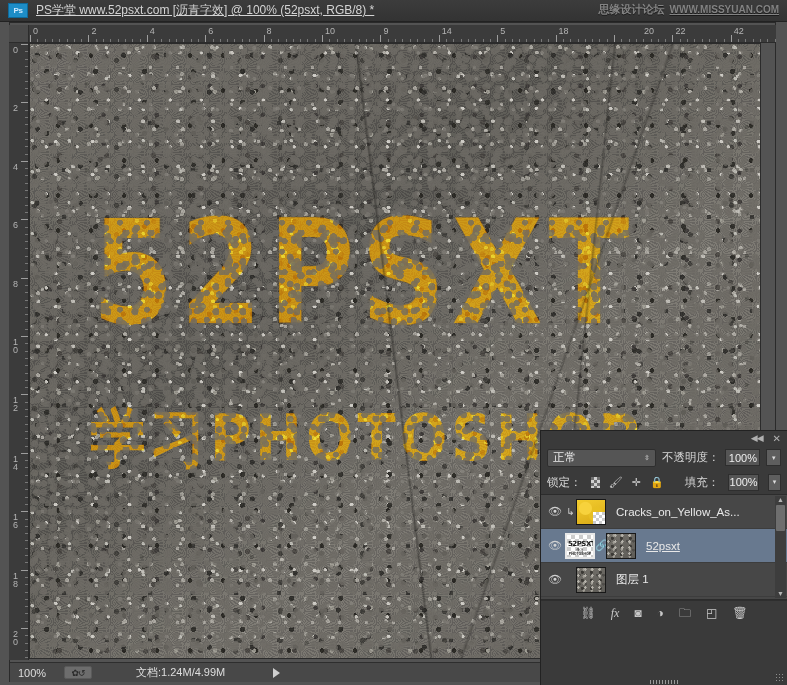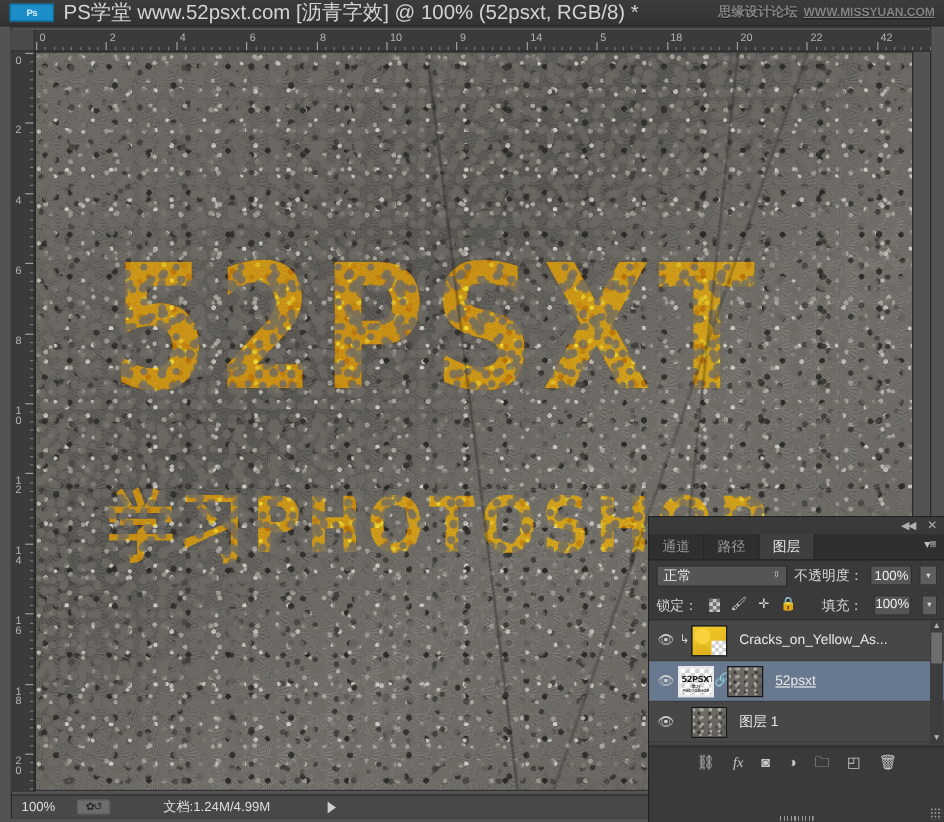--- a/index.html
+++ b/index.html
@@ -17,33 +17,34 @@
   }
 
   
   .titlebar {
     position: absolute; left: 0; top: 0; width: 787px; height: 22px;
     background: linear-gradient(to bottom, #3c3c3c 0%, #333333 100%);
     border-bottom: 1px solid #222;
     display: flex; align-items: center;
   }
   .ps-logo {
-    width: 37px; height: 15px; margin-left: 8px;
+    width: 20px; height: 15px; margin-left: 8px;
     background: #1d8dc7;
     border: 1px solid #0f6a9a;
     color: #cfeaff; font-size: 8px; font-weight: bold;
     display: flex; align-items: center; justify-content: center;
     letter-spacing: -0.5px;
     flex: 0 0 auto;
   }
   .title-text {
     margin-left: 8px;
     color: #d4d4d4;
-    font-size: 17px;
+    font-size: 12px;
     white-space: nowrap;
+    text-decoration: underline;
   }
   .watermark {
     position: absolute; right: 8px; top: 2px;
     display: flex; align-items: baseline; gap: 5px;
     color: #8a8a8a;
     font-size: 11px;
     font-weight: bold;
     text-shadow: 0 1px 0 #1a1a1a;
     opacity: .92;
   }
@@ -507,21 +508,21 @@
       <div class="rh-tick major" style="left: 526.6px;"></div>
       <div class="rh-lab" style="left: 529.6px;">18</div>
       <div class="rh-tick minor" style="left: 533.9px;"></div>
       <div class="rh-tick minor" style="left: 541.2px;"></div>
       <div class="rh-tick minor" style="left: 548.5px;"></div>
       <div class="rh-tick minor" style="left: 555.8px;"></div>
       <div class="rh-tick minor" style="left: 563.1px;"></div>
       <div class="rh-tick minor" style="left: 570.4px;"></div>
       <div class="rh-tick minor" style="left: 577.7px;"></div>
       <div class="rh-tick major" style="left: 585px;"></div>
-      <div class="rh-lab" style="left: 588px;">20</div>
+      <div class="rh-lab" style="left: 615px;">20</div>
       <div class="rh-tick minor" style="left: 592.3px;"></div>
       <div class="rh-tick minor" style="left: 599.6px;"></div>
       <div class="rh-tick minor" style="left: 606.9px;"></div>
       <div class="rh-tick minor" style="left: 614.2px;"></div>
       <div class="rh-tick minor" style="left: 621.5px;"></div>
       <div class="rh-tick minor" style="left: 628.8px;"></div>
       <div class="rh-tick minor" style="left: 636.1px;"></div>
       <div class="rh-tick major" style="left: 643.4px;"></div>
       <div class="rh-lab" style="left: 646.4px;">22</div>
       <div class="rh-tick minor" style="left: 650.7px;"></div>
@@ -656,26 +657,20 @@
     <div class="sb-arrow"></div>
   </div>
 
   <div class="panel">
 
     <div class="panel-topbar">
       <span class="collapse-icon">◀◀</span>
       <span class="close-icon">✕</span>
     </div>
 
-    <div class="tabrow">
-      <div class="tab">通道</div>
-      <div class="tab">路径</div>
-      <div class="tab active">图层</div>
-      <div class="panel-menu">▾≡</div>
-    </div>
 
 
     <div class="moderow">
       <div class="blend-select">
         <span>正常</span>
         <span class="spin">⇳</span>
       </div>
       <span class="lbl">不透明度：</span>
       <div class="numbox">100%</div>
       <div class="numdrop">▾</div>

